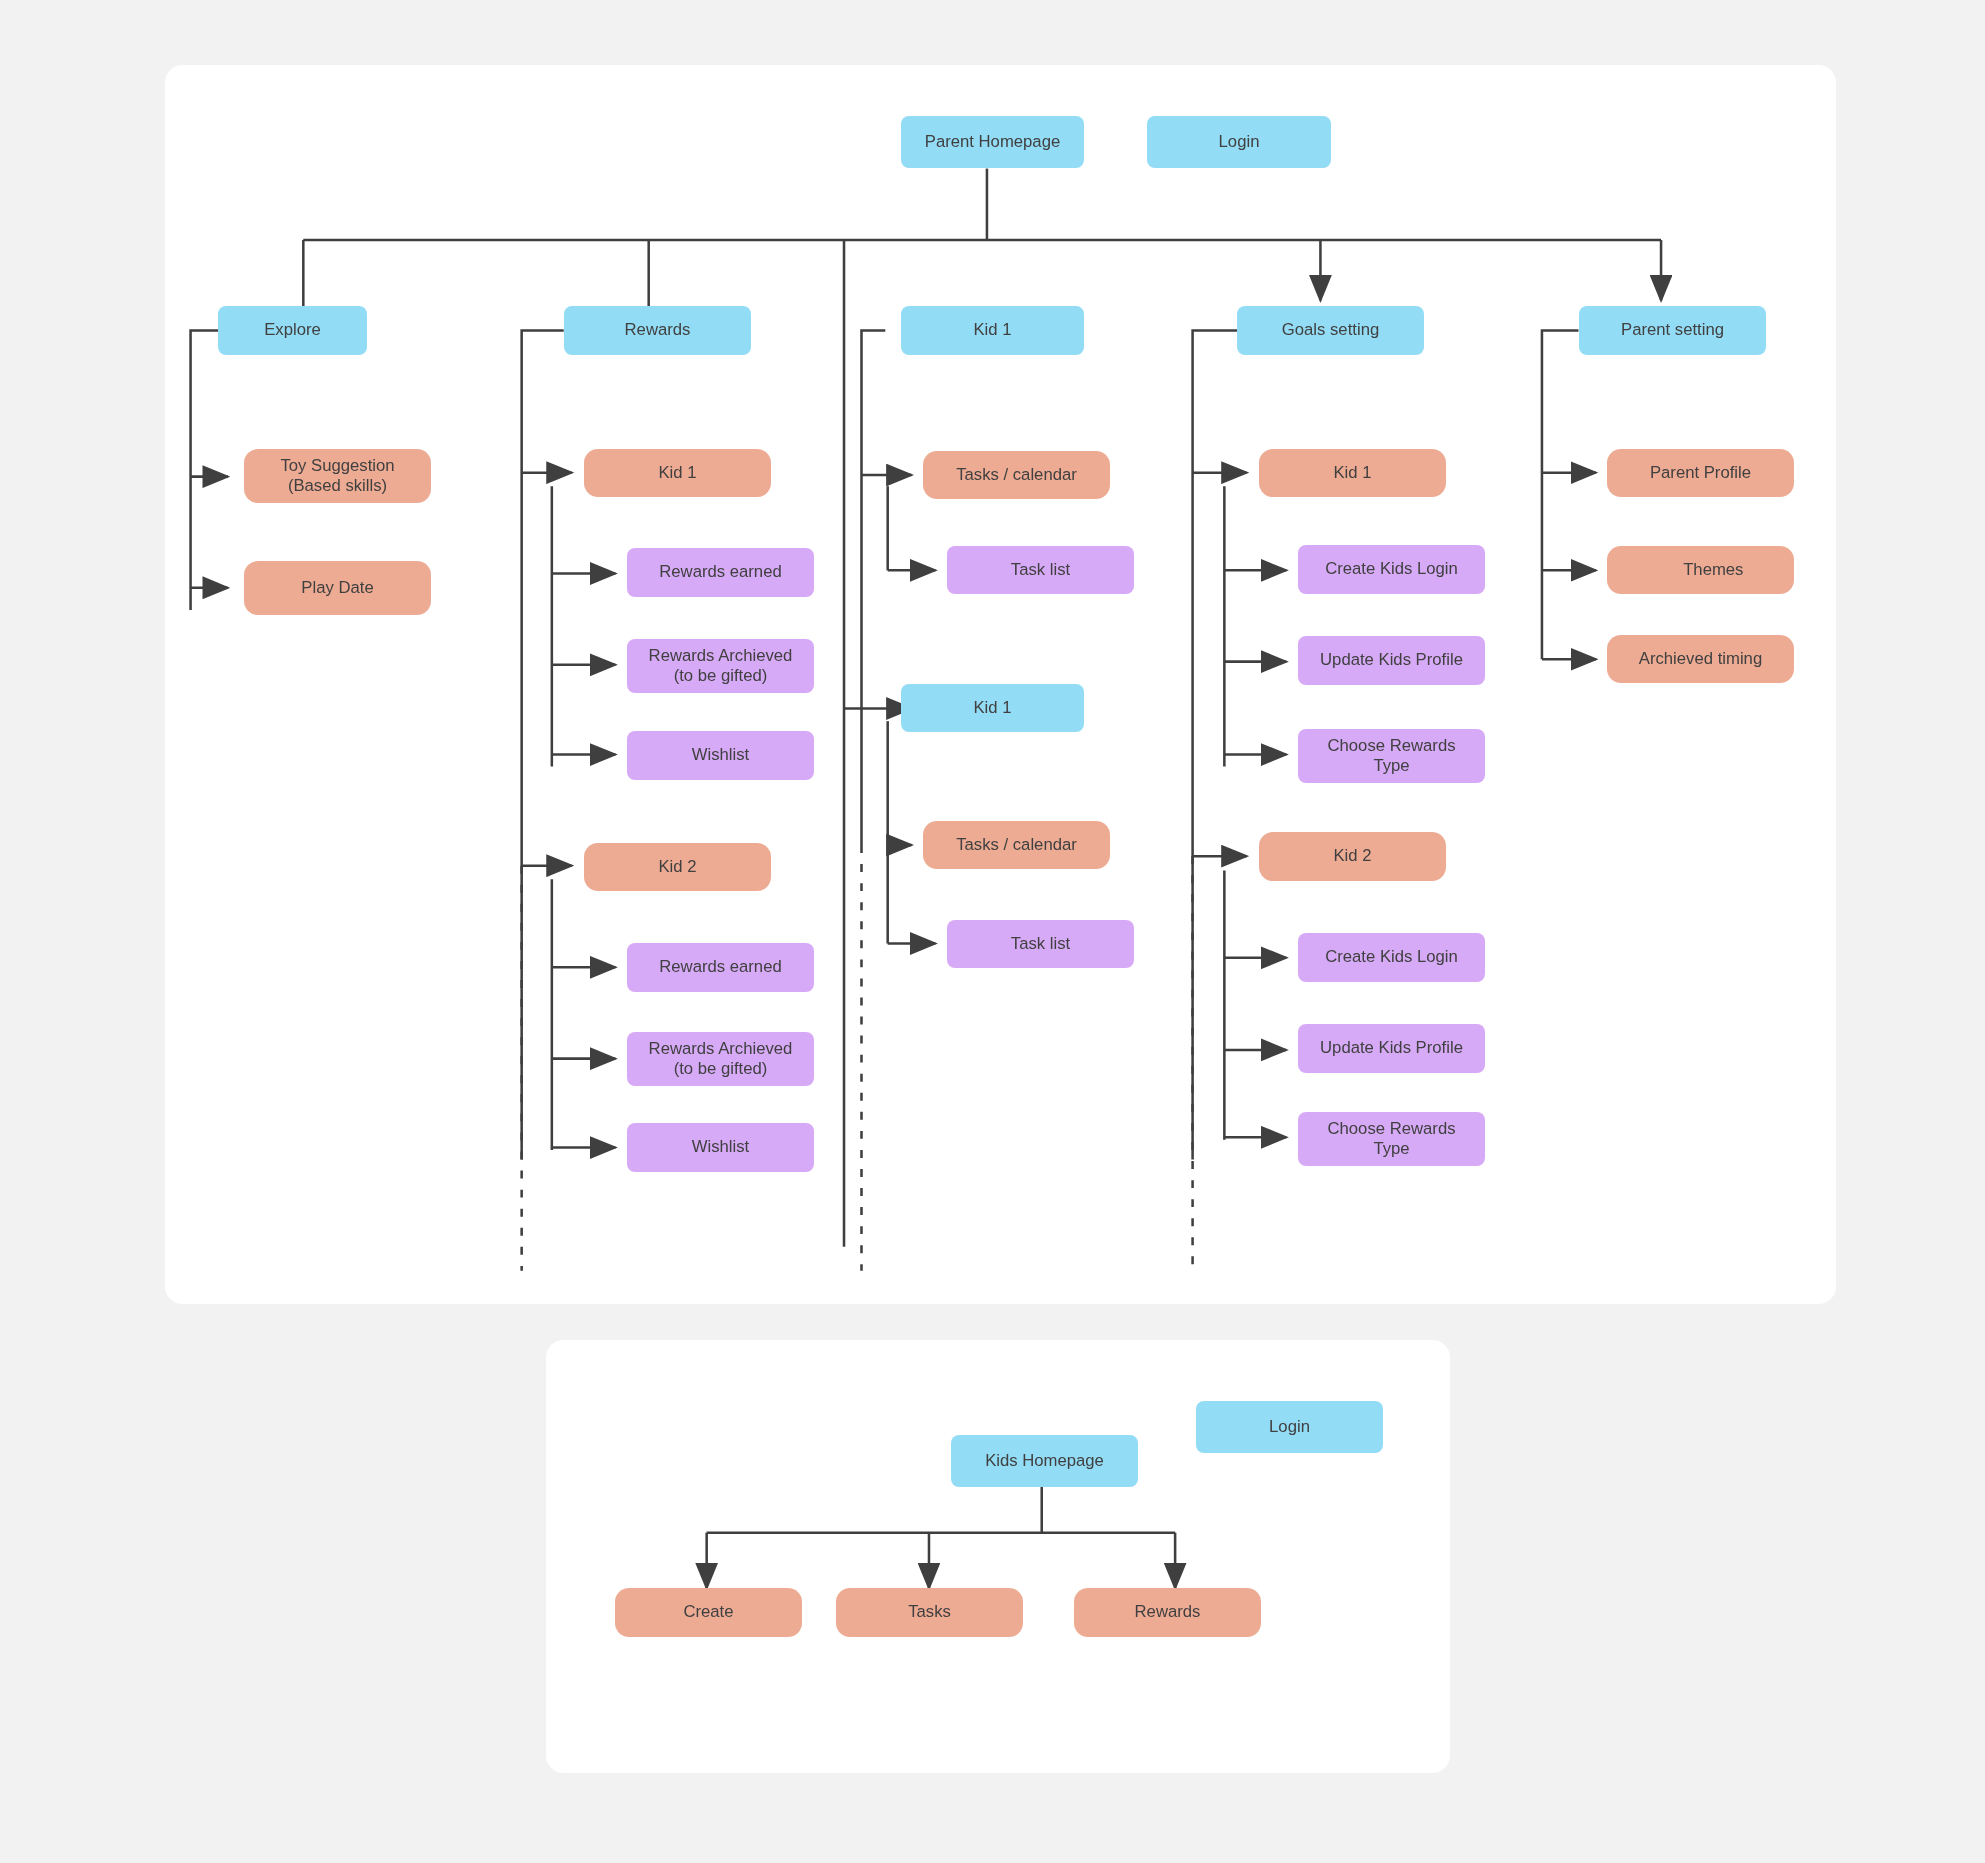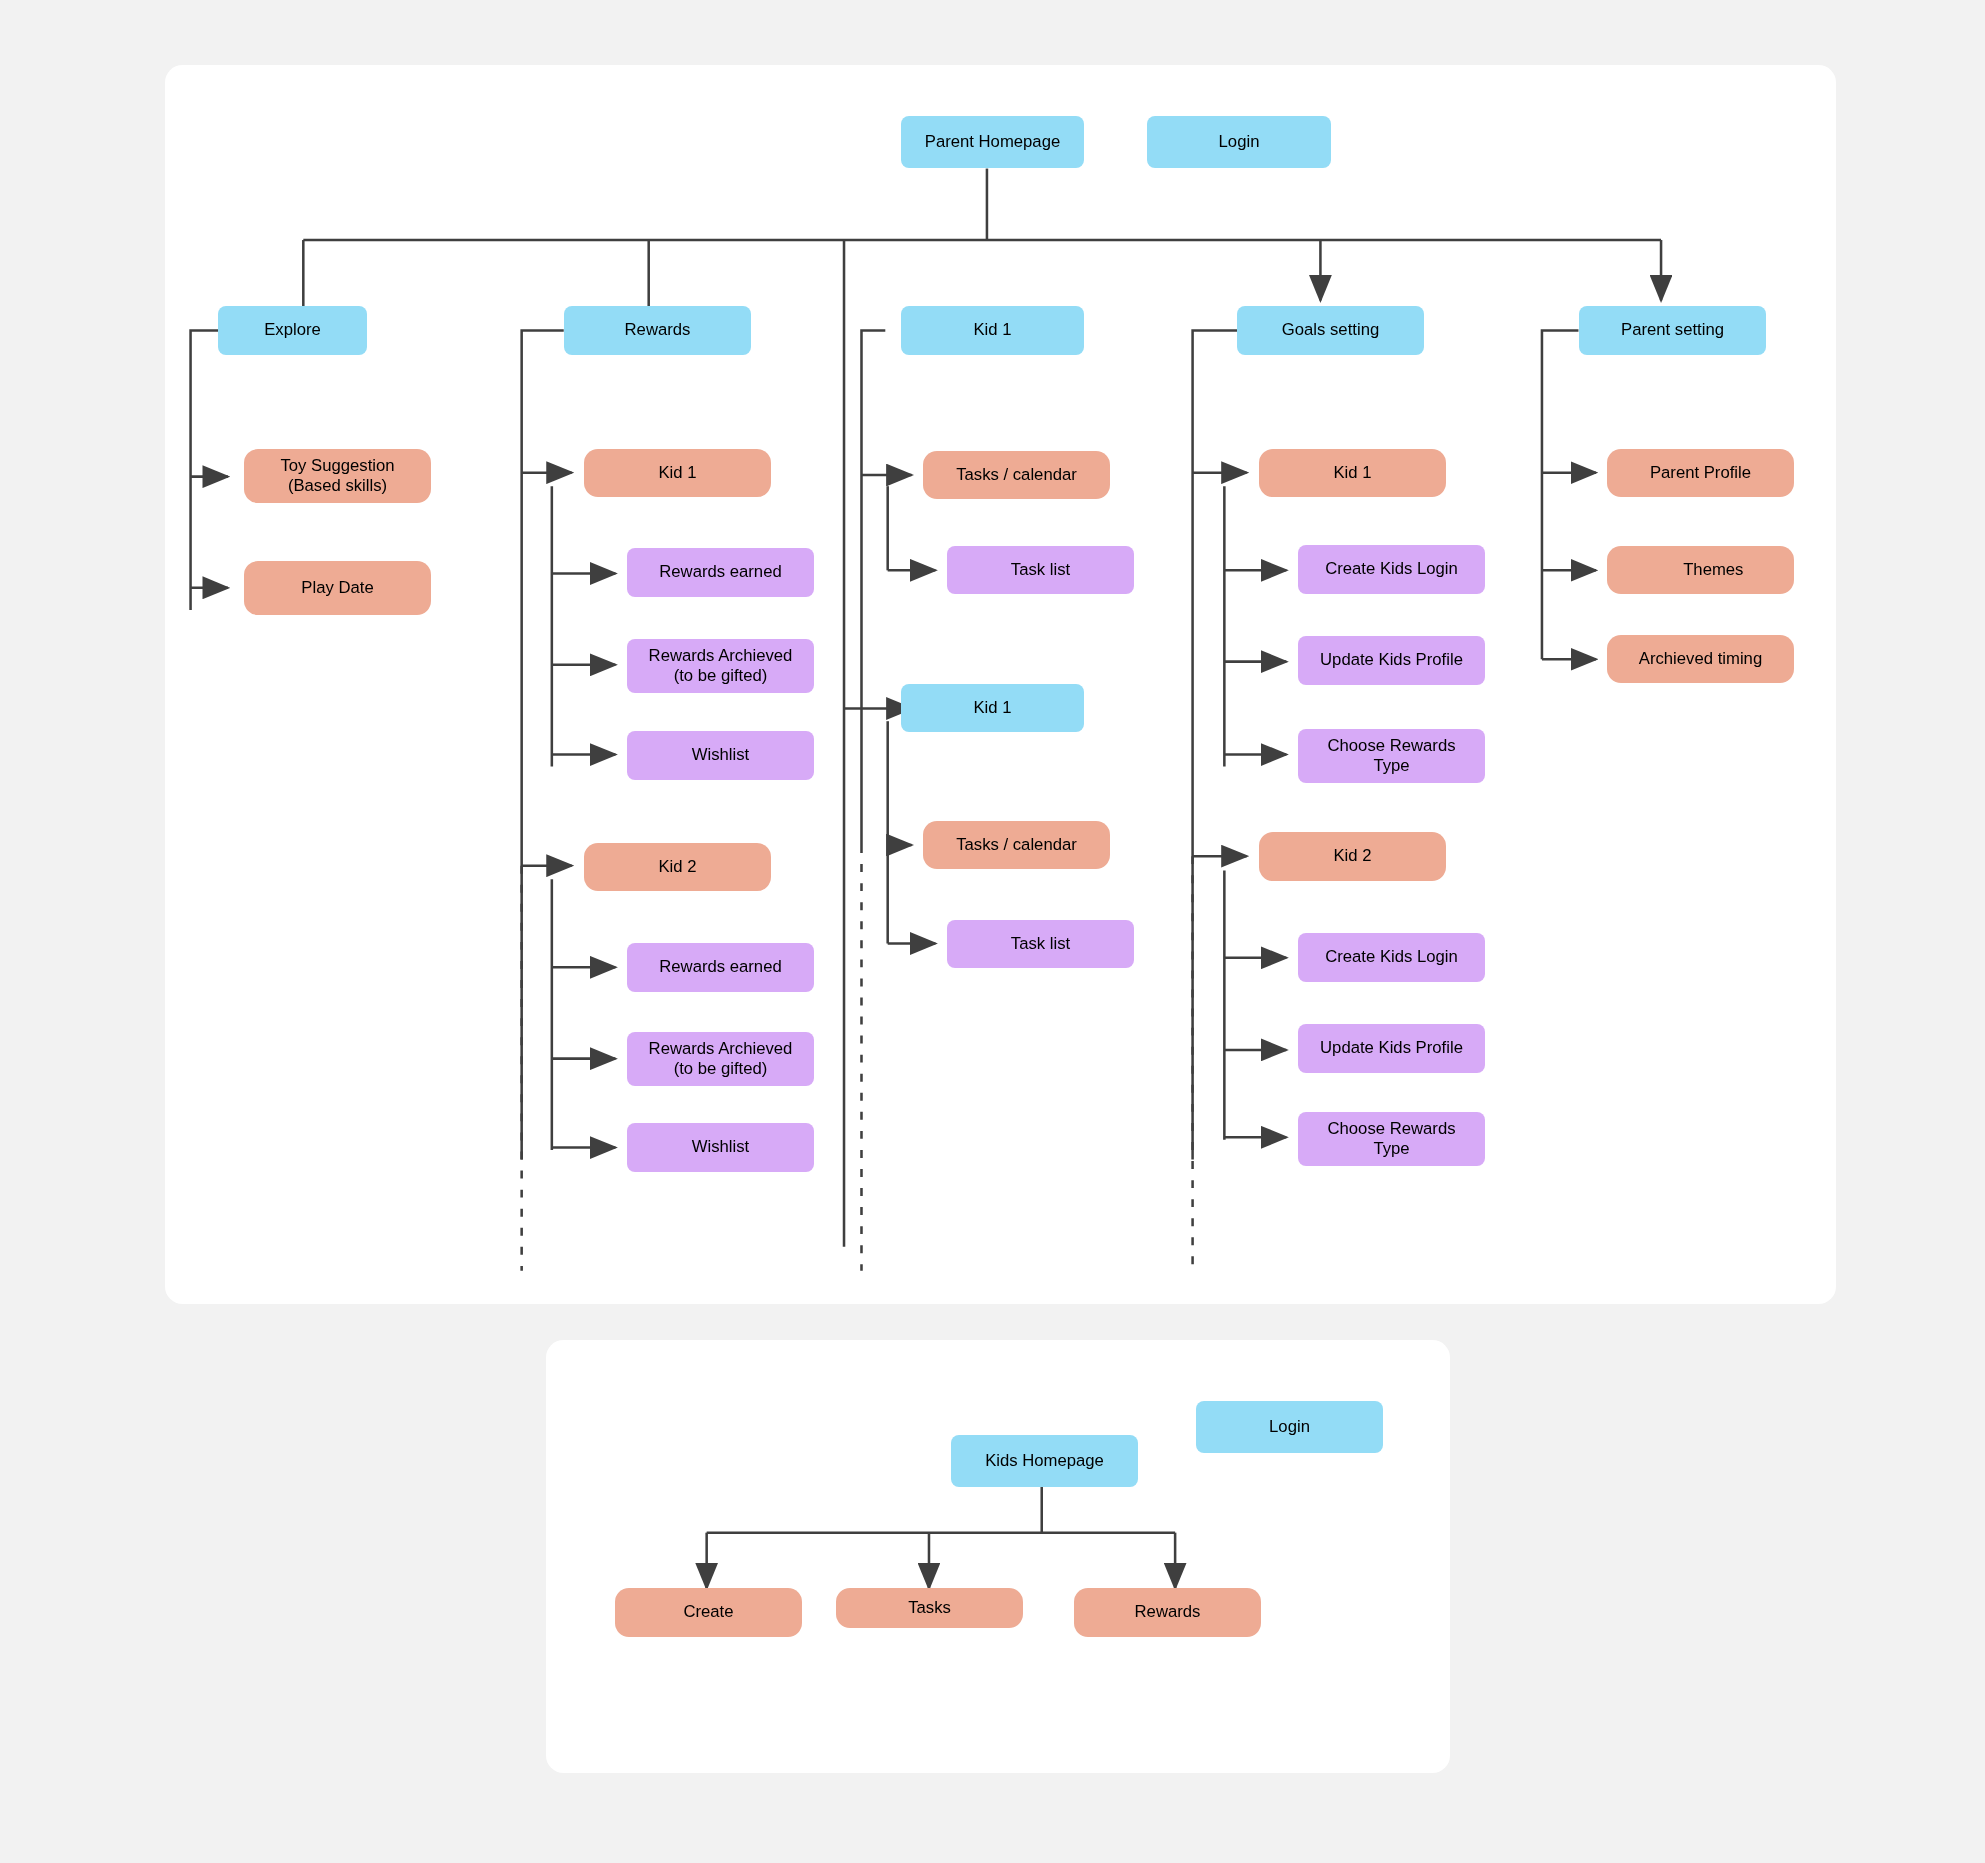--- a/index.html
+++ b/index.html
@@ -20,21 +20,21 @@
 
   svg.wires{position:absolute;left:0;top:0;width:1985px;height:1864px;pointer-events:none;}
 
   .node{
     position:absolute;
     border-radius:8px;
     display:flex;
     align-items:center;
     justify-content:center;
     text-align:center;
-    color:#000000;
+    color:#404040;
     font-size:16.7px;
     line-height:1.22;
     padding:0 6.4px;
     box-sizing:border-box;
     white-space:pre-line;
   }
   .blue{background:#93dcf6;}
   .salmon{background:#eeab94;border-radius:14px;}
   .purple{background:#d7aaf7;}
 </style>
@@ -194,16 +194,16 @@
 <div class="node salmon" style="left:1607px;top:546px;width:187px;height:48px;padding-left:32px;">Themes</div>
 
 <div class="node salmon" style="left:1607px;top:635px;width:187px;height:48px;">Archieved timing</div>
 
 <div class="node blue" style="left:951px;top:1401px;width:187px;height:52px;margin-top:34px;">Kids Homepage</div>
 
 <div class="node blue" style="left:1196px;top:1401px;width:187px;height:52px;">Login</div>
 
 <div class="node salmon" style="left:615px;top:1588px;width:187px;height:49px;">Create</div>
 
-<div class="node salmon" style="left:836px;top:1588px;width:187px;height:40px;">Tasks</div>
+<div class="node salmon" style="left:836px;top:1588px;width:187px;height:49px;">Tasks</div>
 
 <div class="node salmon" style="left:1074px;top:1588px;width:187px;height:49px;">Rewards</div>
 
 
 </body></html>

